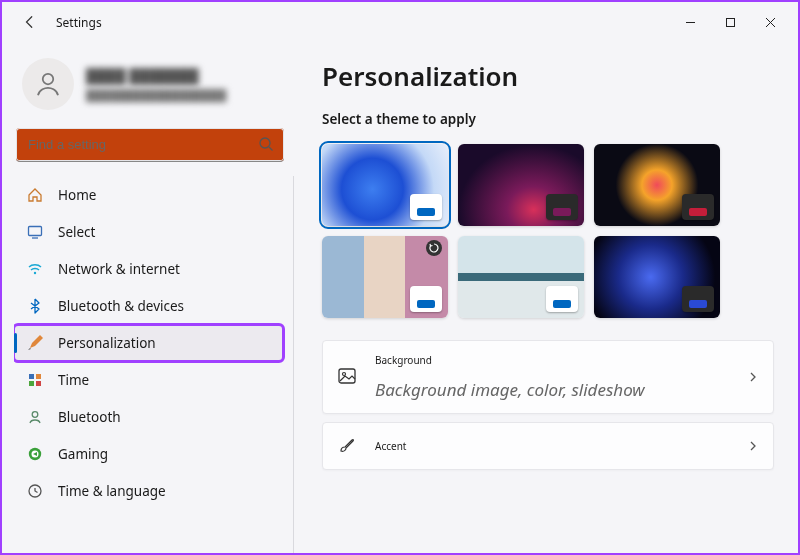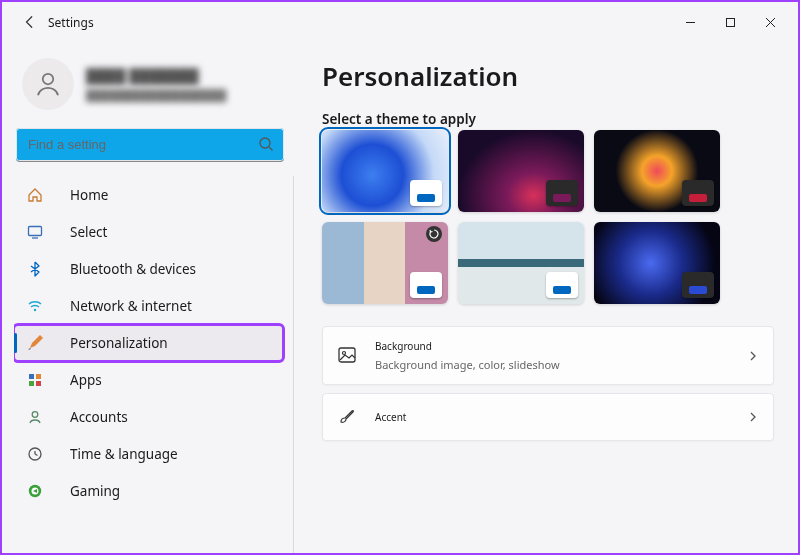--- a/index.html
+++ b/index.html
@@ -18,85 +18,85 @@
   display: flex;
   align-items: center;
   height: 40px;
   padding: 0 8px 0 14px;
 }
 .back-btn {
   width: 28px; height: 28px;
   display: flex; align-items: center; justify-content: center;
   border-radius: 4px;
 }
-.title-text { font-size: 12px; margin-left: 4px; }
+.title-text { font-size: 12px; margin-left: 12px; }
 .win-controls { margin-left: auto; display: flex; gap: 0; }
 .wc-btn { width: 40px; height: 32px; display:flex; align-items:center; justify-content:center; }
 .content { display: flex; height: calc(100% - 40px); }
 .sidebar { width: 292px; padding: 8px 0 0 12px; display:flex; flex-direction:column; }
 .user-row { display:flex; align-items:center; gap:12px; padding: 8px 8px 14px 8px; }
 .avatar {
   width: 52px; height: 52px; border-radius: 50%;
   background: #eceaea; display:flex; align-items:center; justify-content:center;
 }
 .user-text .uname { filter: blur(3px); font-weight:600; color:#555; font-size:14px;}
 .user-text .uemail { filter: blur(3px); color:#777; font-size:11px; margin-top:2px;}
 .search-wrap {
   margin: 4px 10px 14px 2px;
   position: relative;
 }
 .search-input {
   width: 100%; height: 34px;
   border: none;
   border-bottom: 1.5px solid #888;
   border-radius: 4px;
-  background: #0ea5e9;
+  background: #c2410c;
   padding: 0 34px 0 12px;
   font-size: 13px;
   box-shadow: 0 0 0 1px #e4e4e8 inset;
 }
 .search-input::placeholder { color: #666; }
 .search-icon { position:absolute; right:10px; top:8px; color:#444; }
 .nav { overflow-y:auto; border-right: 1px solid #d9d9de; padding-right:4px; flex:1;}
 .nav-item {
-  display:flex; align-items:center; gap:26px;
+  display:flex; align-items:center; gap:14px;
   height: 36px; padding: 0 12px;
   border-radius: 4px; margin: 1px 6px 1px 0;
   font-size: 13.5px;
 }
 .nav-item.selected { background:#eceaef; position:relative;}
 .nav-item.selected::before {
   content:""; position:absolute; left:0; top:8px; bottom:8px; width:3px;
   background:#0067c0; border-radius:2px;
 }
 .highlight-purple { outline: 3px solid #a040ff; outline-offset: -1px; border-radius:4px;}
 .nav-icon { width:18px; height:18px; display:flex; align-items:center; justify-content:center;}
 .main { flex:1; padding: 16px 24px 0 28px; overflow:hidden; }
 .page-title { font-size: 26px; font-weight: 600; margin-bottom: 16px; }
-.sub-label { font-size: 13.5px; font-weight:600; margin-bottom: 2px; }
+.sub-label { font-size: 13.5px; font-weight:600; margin-bottom: 16px; }
 .theme-grid { display:grid; grid-template-columns: repeat(3, 126px); gap: 10px; margin-bottom: 22px;}
 .theme-card { width:126px; height:82px; border-radius:6px; overflow:hidden; position:relative; box-shadow: 0 1px 3px rgba(0,0,0,.15);}
 .theme-card.sel { outline: 2.5px solid #0067c0; outline-offset:1px;}
 .theme-card .swatch {
   position:absolute; right:6px; bottom:6px; width:32px; height:26px;
   background:#fff; border-radius:4px; display:flex; align-items:flex-end; justify-content:center; padding-bottom:4px;
   box-shadow: 0 1px 2px rgba(0,0,0,.3);
 }
 .swatch.dark { background: #2a2a2a; }
 .swatch .accent { width:18px; height:8px; border-radius:2px;}
 .opt-card {
   display:flex; align-items:center; gap:16px;
   background:#fdfdfe; border:1px solid #e6e6ea; border-radius:4px;
   padding: 12px 14px; margin-bottom: 8px;
   box-shadow: 0 1px 2px rgba(0,0,0,.03);
 }
 .opt-icon { width:22px; height:22px; color:#333; flex-shrink:0;}
 .opt-text { flex:1; }
 .opt-title { font-size:10px; }
-.opt-sub { font-size:11px; color:#666; margin-top:4px;}
+.opt-sub { font-size:17px; color:#666; margin-top:11px;font-style:italic;}
 .chev { color:#555; }
 svg { display:block; }
 </style>
 </head>
 <body>
 
 <div class="titlebar">
   <div class="back-btn">
     <svg width="14" height="14" viewBox="0 0 16 16">
         <path d="M10 2 L4 8 L10 14" stroke="#333" stroke-width="1.4" fill="none" stroke-linecap="round"></path>
@@ -161,81 +161,81 @@
             <svg width="16" height="16" viewBox="0 0 16 16">
               <rect x="1.5" y="2.5" width="13" height="9" rx="1" stroke="#3a6fb7" stroke-width="1.3" fill="none"></rect>
               <line x1="5" y1="14" x2="11" y2="14" stroke="#3a6fb7" stroke-width="1.3"></line>
             </svg>
           </span>
         <span>Select</span>
       </div>
       <div class="nav-item">
         <span class="nav-icon">
             <svg width="16" height="16" viewBox="0 0 16 16">
-              <path d="M8 1 V15 L12 11 L4 5 M8 1 L12 5 L4 11" stroke="#0067c0" stroke-width="1.3" fill="none" stroke-linejoin="round"></path>
-            </svg>
-          </span>
-        <span>Bluetooth &amp; devices</span>
-      </div>
-      <div class="nav-item">
-        <span class="nav-icon">
-            <svg width="16" height="16" viewBox="0 0 16 16">
               <path d="M2 6 C5 3 11 3 14 6 M4 9 C6 7 10 7 12 9" stroke="#1aa8d4" stroke-width="1.4" fill="none"></path>
               <circle cx="8" cy="12" r="1.2" fill="#1aa8d4"></circle>
             </svg>
           </span>
         <span>Network &amp; internet</span>
+      </div>
+      <div class="nav-item">
+        <span class="nav-icon">
+            <svg width="16" height="16" viewBox="0 0 16 16">
+              <path d="M8 1 V15 L12 11 L4 5 M8 1 L12 5 L4 11" stroke="#0067c0" stroke-width="1.3" fill="none" stroke-linejoin="round"></path>
+            </svg>
+          </span>
+        <span>Bluetooth &amp; devices</span>
       </div>
       <div class="nav-item selected highlight-purple">
         <span class="nav-icon">
             <svg width="16" height="16" viewBox="0 0 16 16">
               <path d="M3 13 L5 8 L13 0 L16 3 L8 11 Z" fill="#e0873b"></path>
               <path d="M3 13 L1 15 L4 14 Z" fill="#555"></path>
             </svg>
           </span>
         <span>Personalization</span>
       </div>
       <div class="nav-item">
         <span class="nav-icon">
             <svg width="16" height="16" viewBox="0 0 16 16">
               <rect x="2" y="2" width="5" height="5" fill="#3a6fb7"></rect>
               <rect x="9" y="2" width="5" height="5" fill="#e0873b"></rect>
               <rect x="2" y="9" width="5" height="5" fill="#4ca53c"></rect>
               <rect x="9" y="9" width="5" height="5" fill="#d04545"></rect>
             </svg>
           </span>
-        <span>Apps</span>
+        <span>Time</span>
       </div>
       <div class="nav-item">
         <span class="nav-icon">
             <svg width="16" height="16" viewBox="0 0 16 16">
               <circle cx="8" cy="5.5" r="2.8" stroke="#5a8a6a" stroke-width="1.3" fill="none"></circle>
               <path d="M3 14 C4 10 12 10 13 14" stroke="#5a8a6a" stroke-width="1.3" fill="none"></path>
             </svg>
           </span>
-        <span>Accounts</span>
-      </div>
-      <div class="nav-item">
-        <span class="nav-icon">
-            <svg width="16" height="16" viewBox="0 0 16 16">
-              <circle cx="8" cy="8" r="6" stroke="#555" stroke-width="1.3" fill="none"></circle>
-              <path d="M8 5 V8 L10.5 9.5" stroke="#555" stroke-width="1.3" fill="none"></path>
-            </svg>
-          </span>
-        <span>Time &amp; language</span>
+        <span>Bluetooth</span>
       </div>
       <div class="nav-item">
         <span class="nav-icon">
             <svg width="16" height="16" viewBox="0 0 16 16">
               <circle cx="8" cy="8" r="6.2" fill="#3aa03a"></circle>
               <circle cx="8" cy="8" r="3.5" fill="#fff"></circle>
               <path d="M6 8 L10 6 L10 10 Z" fill="#3aa03a"></path>
             </svg>
           </span>
         <span>Gaming</span>
+      </div>
+      <div class="nav-item">
+        <span class="nav-icon">
+            <svg width="16" height="16" viewBox="0 0 16 16">
+              <circle cx="8" cy="8" r="6" stroke="#555" stroke-width="1.3" fill="none"></circle>
+              <path d="M8 5 V8 L10.5 9.5" stroke="#555" stroke-width="1.3" fill="none"></path>
+            </svg>
+          </span>
+        <span>Time &amp; language</span>
       </div>
     </nav>
   </aside>
 
   <main class="main">
     <h1 class="page-title">Personalization</h1>
     <div class="sub-label">Select a theme to apply</div>
 
     <div class="theme-grid">
       <div class="theme-card sel" style="background:radial-gradient(circle at 40% 55%, #3d7ef0 0%, #1d4fd4 35%, #c4d9f7 70%, #e8effb 100%);">

